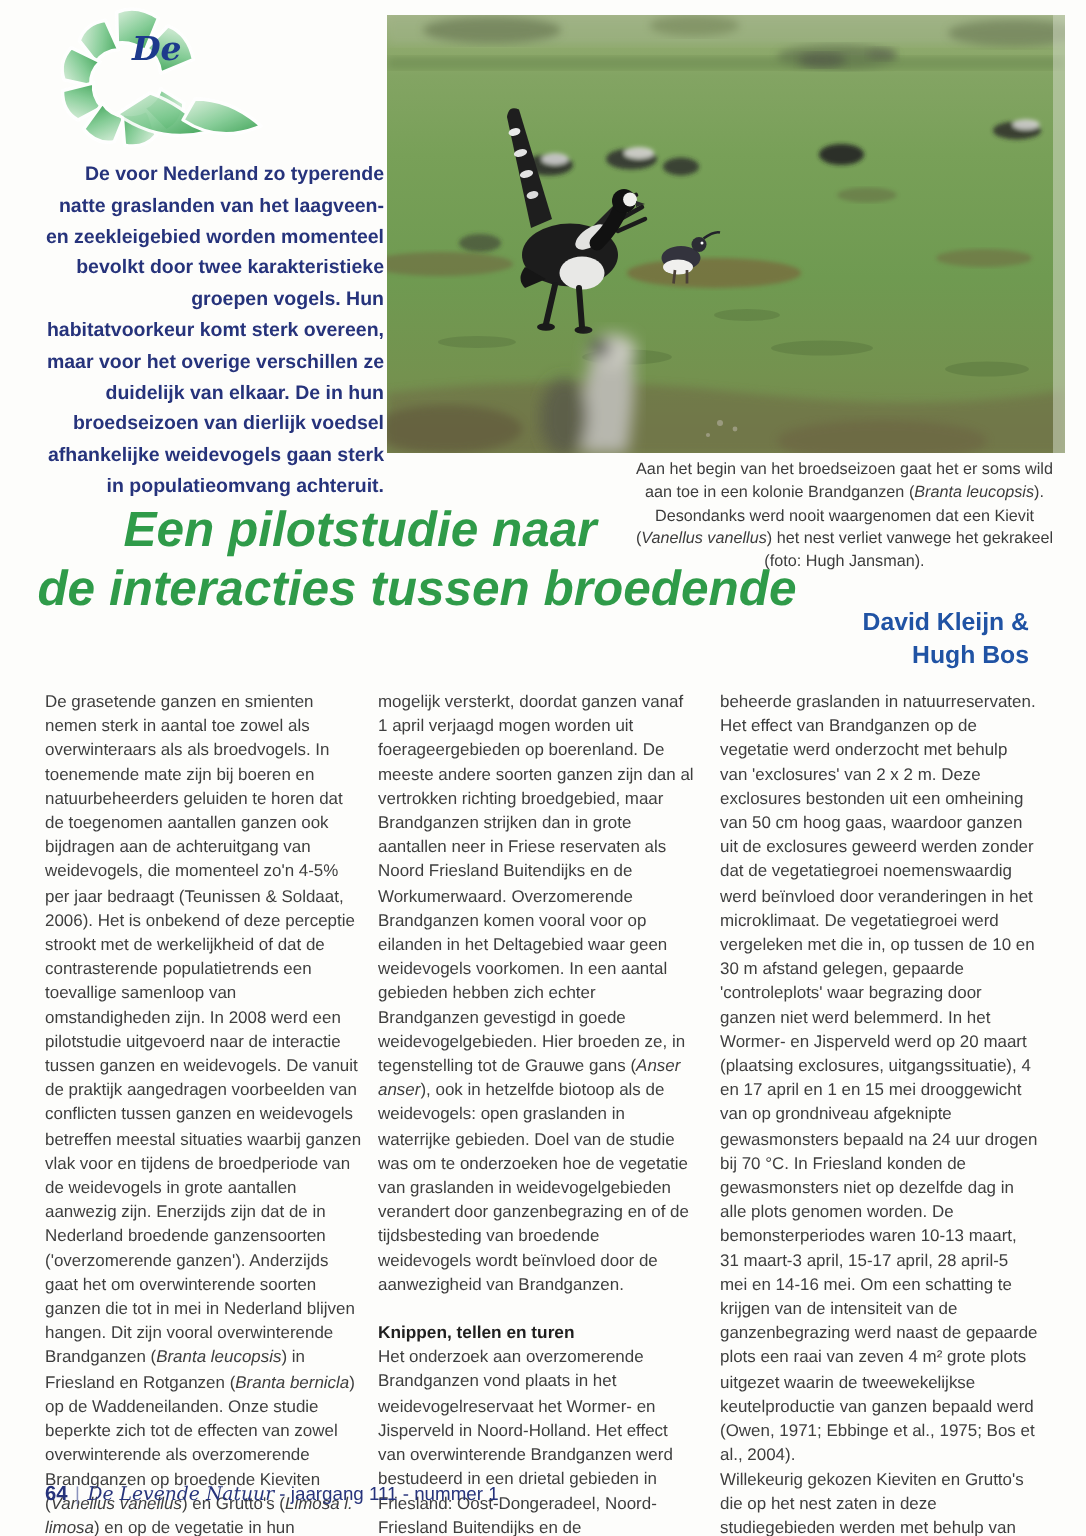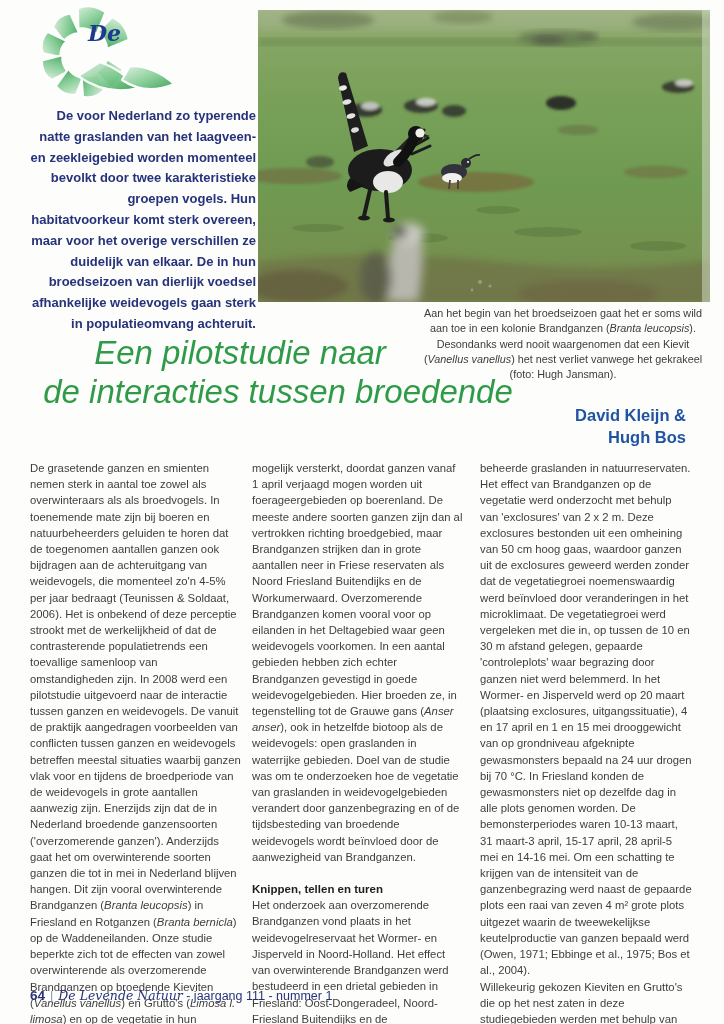--- a/index.html
+++ b/index.html
@@ -33,21 +33,21 @@
   
   .caption{
     position:absolute;left:416px;top:306px;width:294px;
     text-align:center;color:#3c3c3c;
     font-size:10.8px;line-height:15.3px;
   }
   .caption em{font-style:italic;}
   
   .title{
     position:absolute;left:20px;top:334px;width:560px;
-    color:#2f9b49;font-weight:normal;font-style:italic;
+    color:#2f9b49;font-weight:bold;font-style:italic;
     font-size:33px;line-height:38.5px;text-align:center;
   }
   .title .t1{position:relative;left:-60px;}
   .title .t2{position:relative;left:-22px;}
   .title .t3{position:relative;left:18px;}
   
   .authors{
     position:absolute;right:38px;top:404px;text-align:right;
     color:#2053a4;font-weight:bold;font-size:16.5px;line-height:22px;
   }

